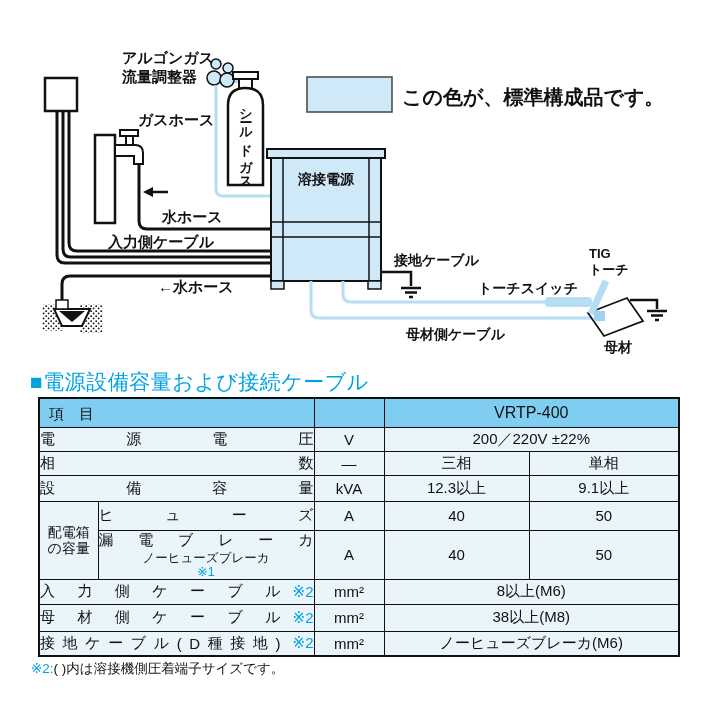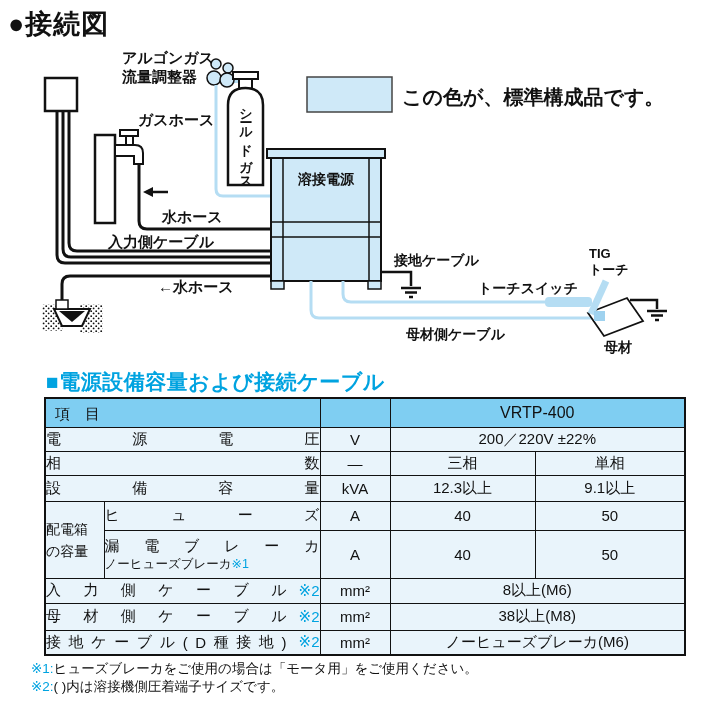--- a/index.html
+++ b/index.html
@@ -1,36 +1,36 @@
 <!DOCTYPE html>
 <html><head>
 <meta charset="utf-8">
 <style>
   html,body{margin:0;padding:0;background:#fff;}
   .page{position:relative;width:704px;height:704px;background:#fff;overflow:hidden;
         font-family:"Liberation Sans","DejaVu Sans",sans-serif;color:#111;}
   .abs{position:absolute;}
   .title{left:8px;top:6px;font-size:27px;font-weight:bold;letter-spacing:1px;}
-  .section-title{left:30px;top:368px;font-size:21px;font-weight:700;color:#00a3e0;letter-spacing:.5px;margin-left:16px;}
+  .section-title{left:30px;top:368px;font-size:21px;font-weight:400;color:#00a3e0;letter-spacing:.5px;}
 
   
-  table.spec{position:absolute;left:44px;top:397px;width:640px;border-collapse:collapse;
+  table.spec{position:absolute;left:38px;top:397px;width:640px;border-collapse:collapse;
              table-layout:fixed;font-size:15px;}
   table.spec{border:2.5px solid #111;}
   table.spec td{border:1.2px solid #111;padding:0;vertical-align:middle;overflow:hidden;}
   tr.hdr td{background:#7fcef2;}
   td.body{background:#e9f4fb;}
   td.c{text-align:center;}
   td.item{padding:0 9px;}
   .ifx{display:flex;align-items:center;width:100%;}
   .sp{flex:1;display:flex;justify-content:space-between;align-items:center;}
   .note{color:#00a3e0;margin-left:12px;white-space:nowrap;}
-  .sub{display:flex;align-items:center;font-size:12.5px;line-height:14px;margin-top:1px;}
+  .sub{display:flex;align-items:center;font-size:12.5px;line-height:14px;margin-top:1px;flex-direction:column;}
   .note2{color:#00a3e0;}
-  td.vlabel{white-space:pre-line;font-size:14px;line-height:22px;padding:0 2px;}
+  td.vlabel{white-space:pre-line;text-align:center;font-size:14px;line-height:16px;padding:0 2px;}
   td.diag{position:relative;
      background-color:#7fcef2;
      background-image:linear-gradient(to bottom right,
         transparent calc(50% - 0.8px), #111 calc(50% - 0.8px),
         #111 calc(50% + 0.8px), transparent calc(50% + 0.8px));}
   .diag-item{position:absolute;left:9px;bottom:3px;font-size:15px;}
   .diag-model{position:absolute;right:9px;top:3px;font-size:15px;margin-top:24px;}
   td.model-name{font-size:16px;}
 
   
@@ -38,21 +38,20 @@
   .fnm{color:#00a3e0;}
 
   
   svg text{fill:#111;font-family:"Liberation Sans","DejaVu Sans",sans-serif;font-weight:600;}
 </style>
 </head>
 <body>
 
 <div class="page">
 
-  <div class="abs title">●接続図</div>
 
   <svg class="abs" style="left:0;top:0" width="704" height="368" viewBox="0 0 704 368">
     <defs>
       <pattern id="stipple" width="5" height="5" patternUnits="userSpaceOnUse">
         <rect width="5" height="5" fill="#fff"></rect>
         <circle cx="1.2" cy="1.2" r="0.9" fill="#111"></circle>
         <circle cx="3.6" cy="3.4" r="0.9" fill="#111"></circle>
       </pattern>
     </defs>
 
@@ -326,17 +325,16 @@
             <span class="note">※2</span>
           </div>
         </td>
         <td class="body c">mm²</td>
         <td colspan="2" class="body c">ノーヒューズブレーカ(M6)</td>
       </tr>
     </tbody>
   </table>
 
   <div class="abs footnotes">
-    <div class="fn"><span class="fnm">※1:</span><span>ヒューズブレーカをご使用の場合は「モータ用」をご使用ください。</span></div>
     <div class="fn"><span class="fnm">※2:</span><span>( )内は溶接機側圧着端子サイズです。</span></div>
   </div>
 
 </div>
 
 </body></html>

